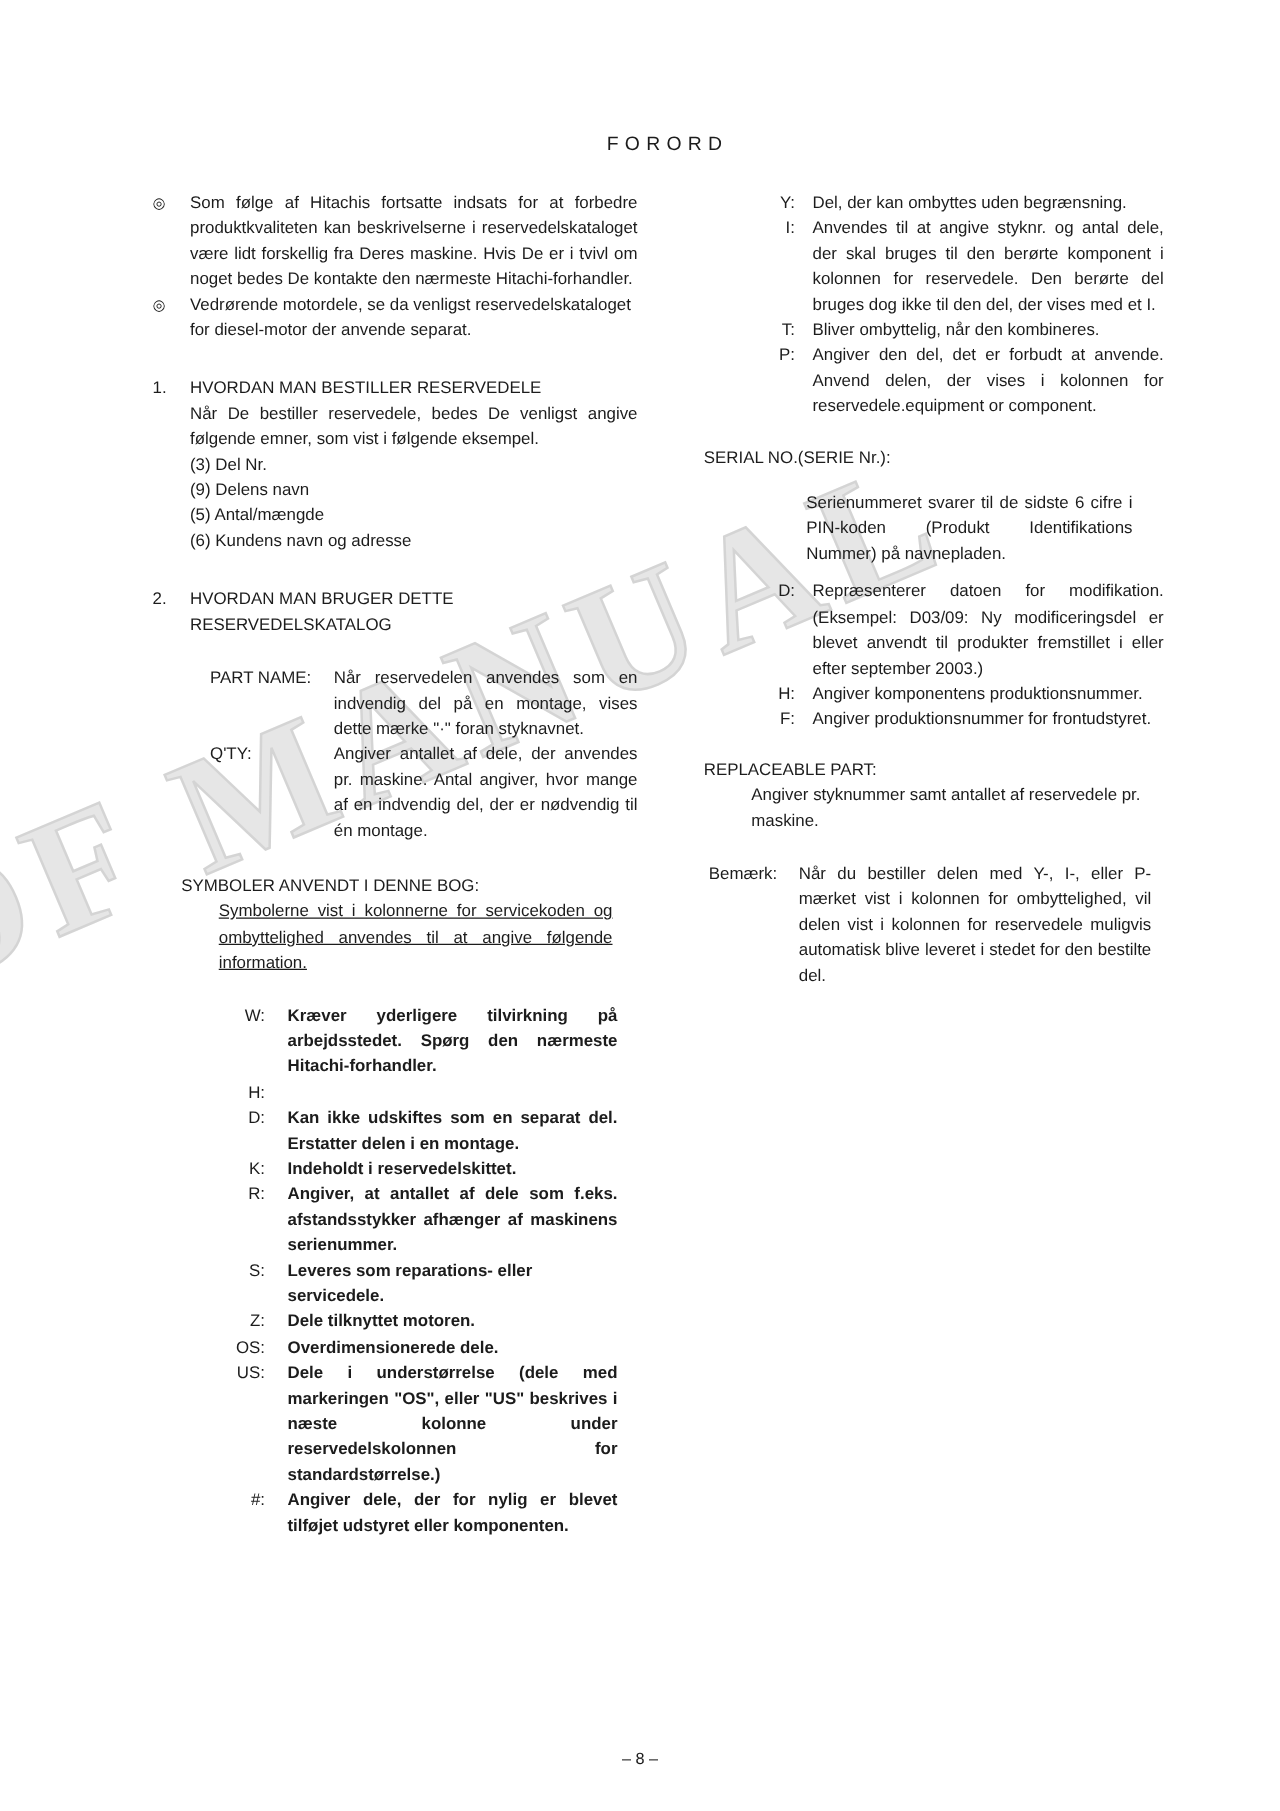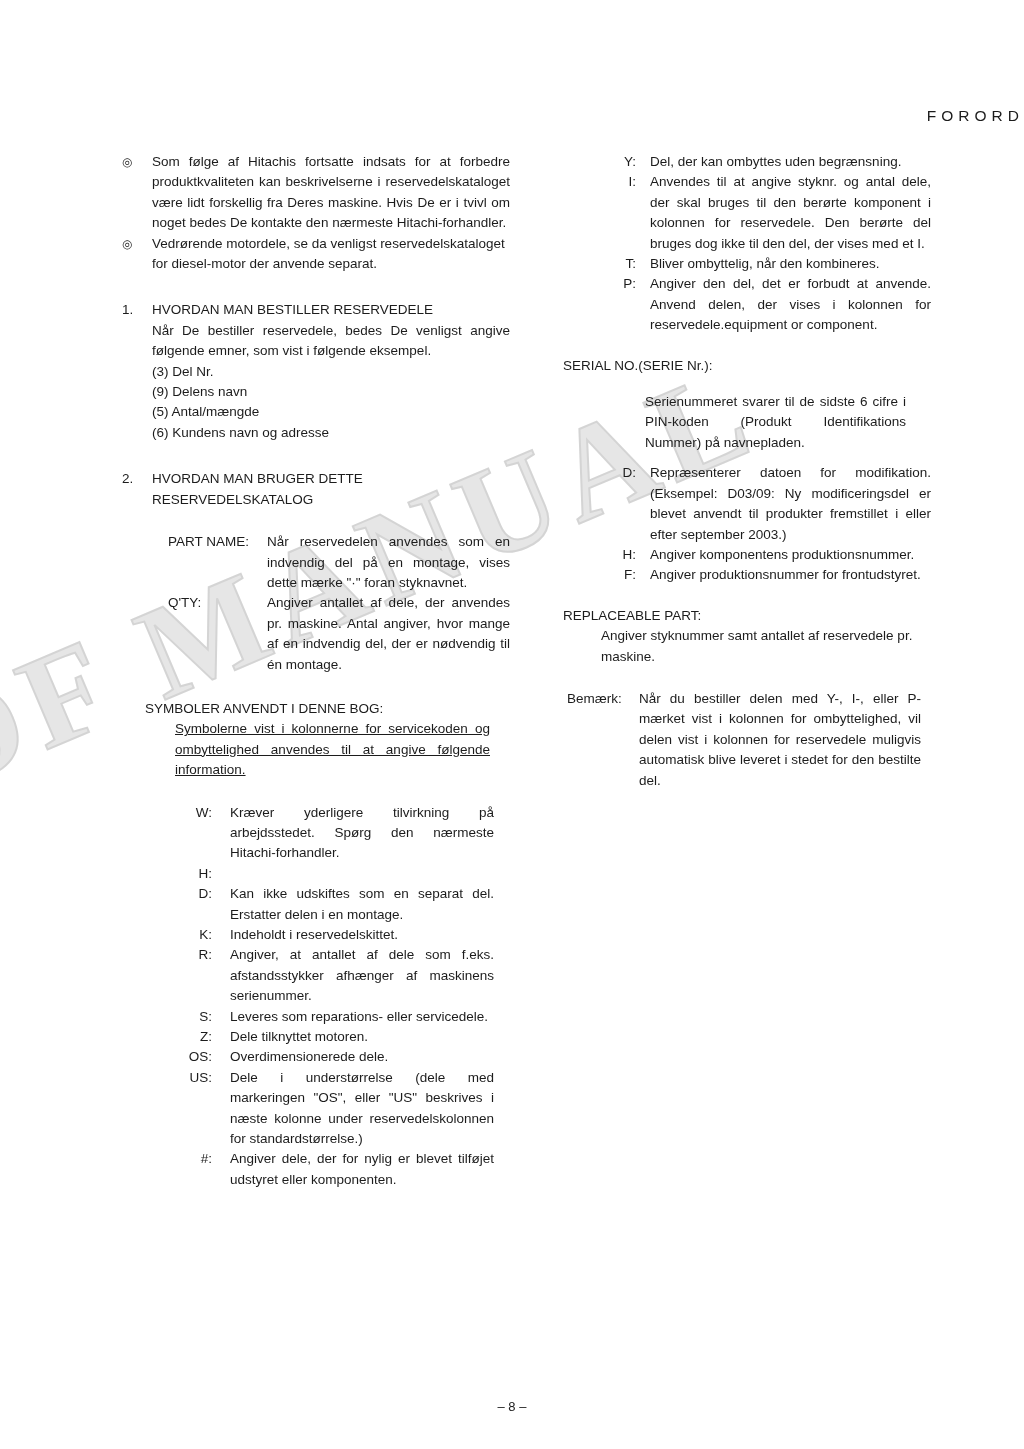--- a/index.html
+++ b/index.html
@@ -32,21 +32,21 @@
     color: #d2d2d2;
     -webkit-text-stroke: 2px #b2b2b2;
     opacity: 0.55;
     pointer-events: none;
   }
   .title {
     position: absolute;
     top: 106px;
     left: 0;
     width: 100%;
-    text-align: right;
+    text-align: center;
     font-size: 15.5px;
     letter-spacing: 5px;
     z-index: 1;
     padding-left: 44px;
   }
   .col-left {
     position: absolute;
     left: 122px;
     top: 152px;
     width: 388px;
@@ -75,21 +75,21 @@
   .mt22 { margin-top: 22px; }
   .mt20 { margin-top: 20px; }
   .mt10 { margin-top: 10px; }
   .deflist { margin-left: 3px; margin-top: 22px; }
   .defrow { display: grid; grid-template-columns: 95px 1fr; column-gap: 4px; margin-left: 13px; }
   .symhead { margin-left: 23px; margin-top: 24px; }
   .symintro { margin-left: 53px; padding-right: 20px; text-decoration: underline; }
   .symlist { margin-left: 66px; margin-top: 22px; }
   .symrow { display: grid; grid-template-columns: 24px 1fr; column-gap: 18px; }
   .symrow .code { text-align: right; }
-  .symrow p { padding-right: 16px; }
+  .symrow p { padding-right: 16px; font-weight: bold; }
   .symrow-r { display: grid; grid-template-columns: 18px 1fr; column-gap: 14px; margin-left: 55px; }
   .symrow-r .code { text-align: right; }
   .serialtext { margin-left: 82px; padding-right: 25px; margin-top: 16px; }
   .reptext { margin-left: 38px; padding-right: 14px; }
   .noterow { display: grid; grid-template-columns: 58px 1fr; column-gap: 14px; margin-left: 4px; padding-right: 10px; }
 </style>
 </head>
 <body>
 
 <div class="page">

